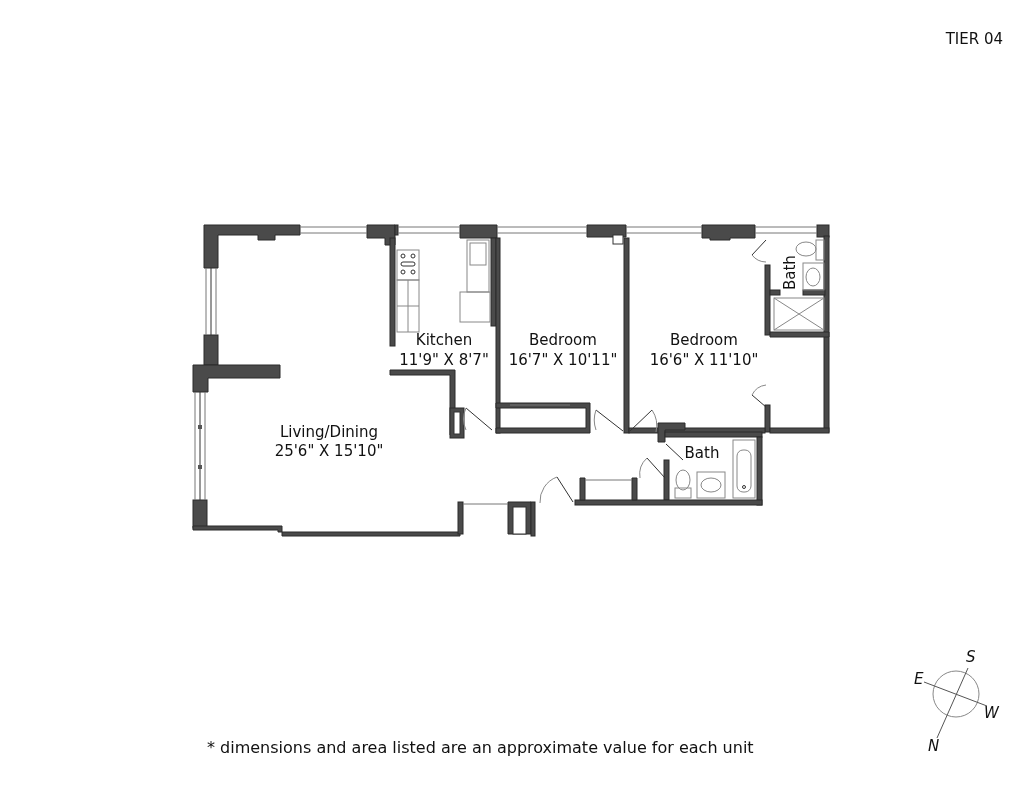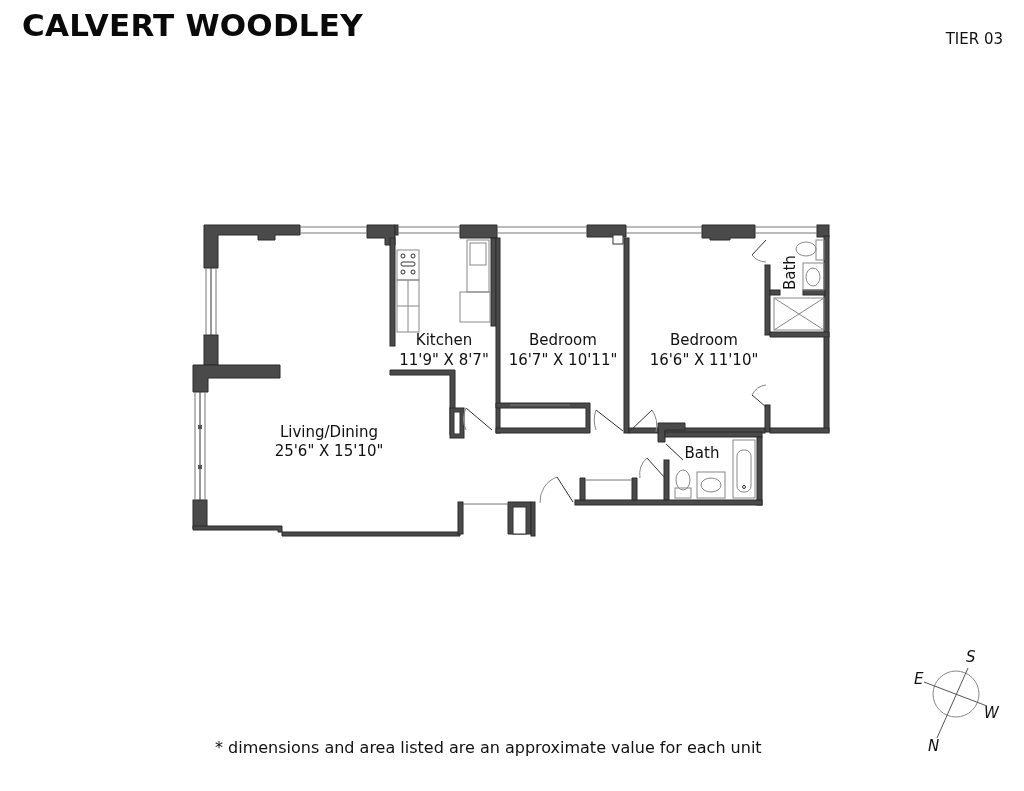--- a/index.html
+++ b/index.html
@@ -1,35 +1,34 @@
 <!DOCTYPE html>
 <html><head>
   <meta charset="utf-8">
   <style>
     html, body { margin: 0; padding: 0; background: #ffffff; }
     body { width: 1024px; height: 791px; position: relative; overflow: hidden; font-family: "DejaVu Sans", sans-serif; color: #111; }
     .title { position: absolute; left: 22px; top: 6px; font-family: "DejaVu Sans", sans-serif; font-weight: bold; font-size: 31px; line-height: 38px; color: #0a0a0a; letter-spacing: 0.2px; }
     .tier { position: absolute; right: 21px; top: 30px; font-size: 15px; color: #111; }
-    .footnote { position: absolute; left: 207px; top: 738px; font-size: 16px; color: #111; margin-left: 8px; }
+    .footnote { position: absolute; left: 207px; top: 738px; font-size: 16px; color: #111; }
     svg.plan { position: absolute; left: 0; top: 0; }
     .wall { fill: #4a4a4a; stroke: #2a2a2a; stroke-width: 1; }
     .thin { fill: none; stroke: #333; stroke-width: 1; }
     .light { fill: none; stroke: #888; stroke-width: 1; }
     .win { fill: none; stroke: #777; stroke-width: 1; }
     .roomlbl { font-family: "DejaVu Sans", sans-serif; font-size: 15px; fill: #111; }
     .compass { position: absolute; left: 900px; top: 640px; }
     .ctext { font-family: "DejaVu Sans", sans-serif; font-size: 15px; font-style: italic; fill: #111; }
   </style>
 </head>
 <body>
 
 <div class="title">
-  <div>CALVERT WOODLEY</div>
 </div>
-<div class="tier">TIER 03</div>
+<div class="tier">TIER 04</div>
 
 <svg class="plan" width="1024" height="791" viewBox="0 0 1024 791">
 
   <g>
 
     <path class="wall" d="M204,225 L300,225 L300,235 L275,235 L275,240 L258,240 L258,235 L218,235 L218,268 L204,268 Z"></path>
 
     <rect class="wall" x="204" y="335" width="14" height="30"></rect>
 
     <path class="wall" d="M193,365 L280,365 L280,378 L208,378 L208,392 L193,392 Z"></path>

